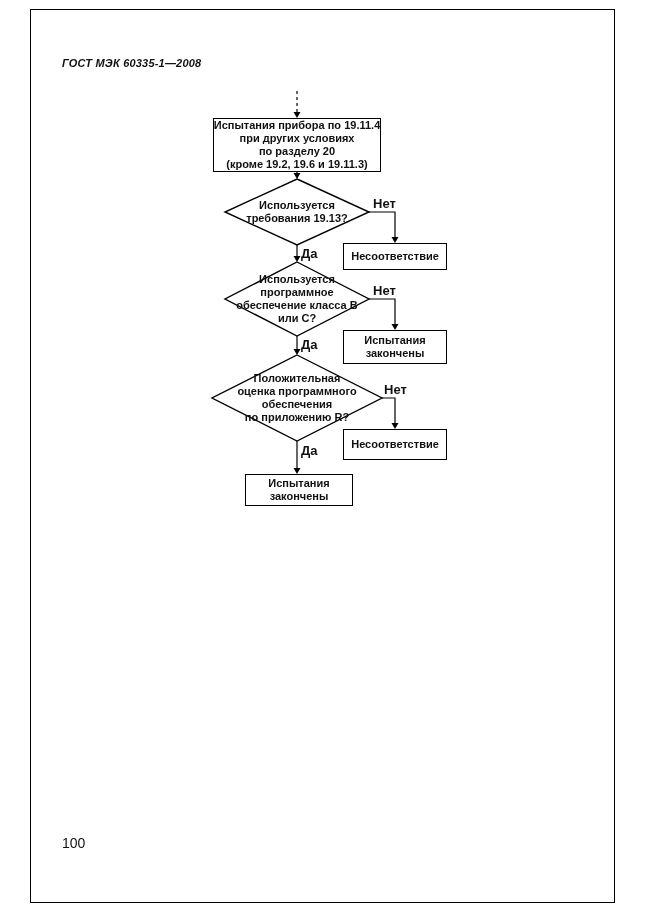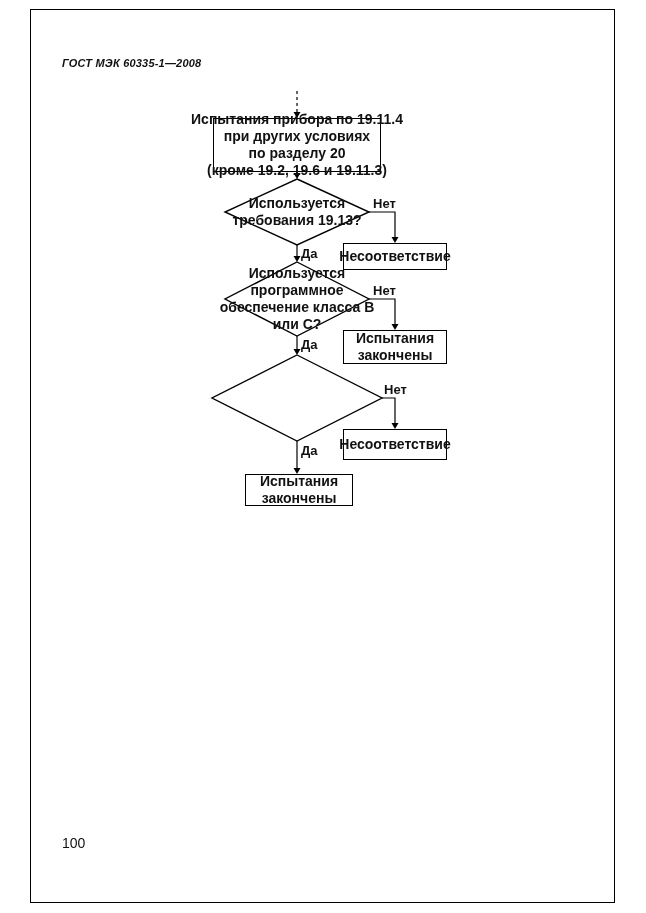--- a/index.html
+++ b/index.html
@@ -41,21 +41,21 @@
     font-size: 14px;
   }
   svg.flow-lines {
     position: absolute;
     left: 0;
     top: 0;
     width: 646px;
     height: 913px;
   }
   .node-text, .box {
-    font-size: 14px;
+    font-size: 11px;
     font-weight: bold;
     line-height: 1.2;
     text-align: center;
   }
   .box {
     position: absolute;
     box-sizing: border-box;
     border: 1.4px solid #000;
     background: #fff;
     display: flex;
@@ -141,20 +141,26 @@
     <div class="line">программное</div>
     <div class="line">обеспечение класса В</div>
     <div class="line">или С?</div>
   </div>
 
   <div class="box" style="left:343px; top:330px; width:104px; height:34px;">
     <div class="line">Испытания</div>
     <div class="line">закончены</div>
   </div>
 
+  <div class="diamond-text node-text" style="left:212px; top:355px; width:170px; height:86px;">
+    <div class="line">Положительная</div>
+    <div class="line">оценка программного</div>
+    <div class="line">обеспечения</div>
+    <div class="line">по приложению R?</div>
+  </div>
 
   <div class="box" style="left:343px; top:429px; width:104px; height:31px;">
     <div class="line">Несоответствие</div>
   </div>
 
   <div class="box" style="left:245px; top:474px; width:108px; height:32px;">
     <div class="line">Испытания</div>
     <div class="line">закончены</div>
   </div>
 

